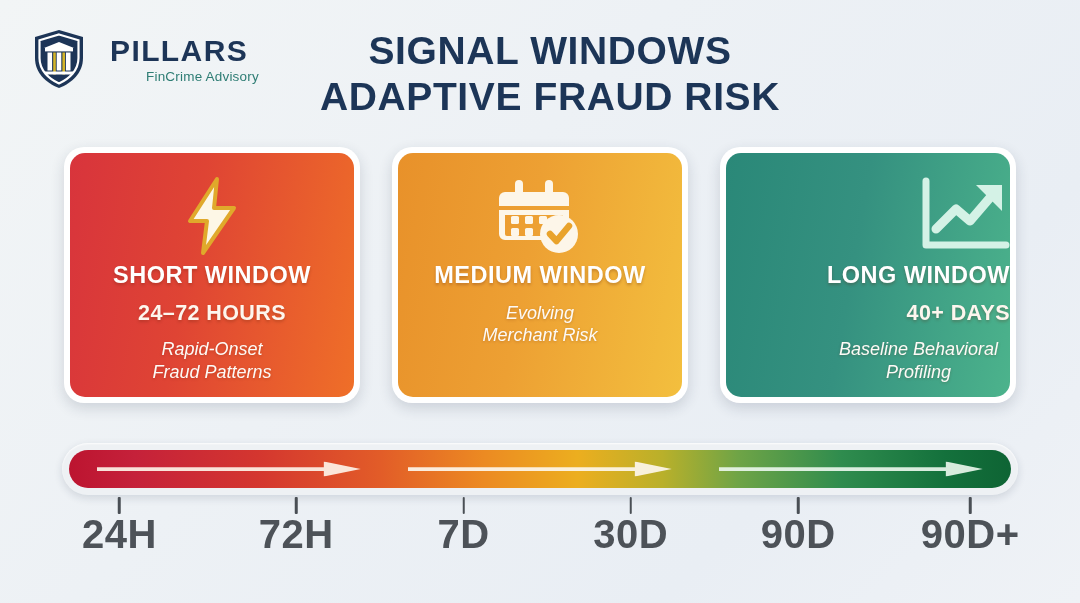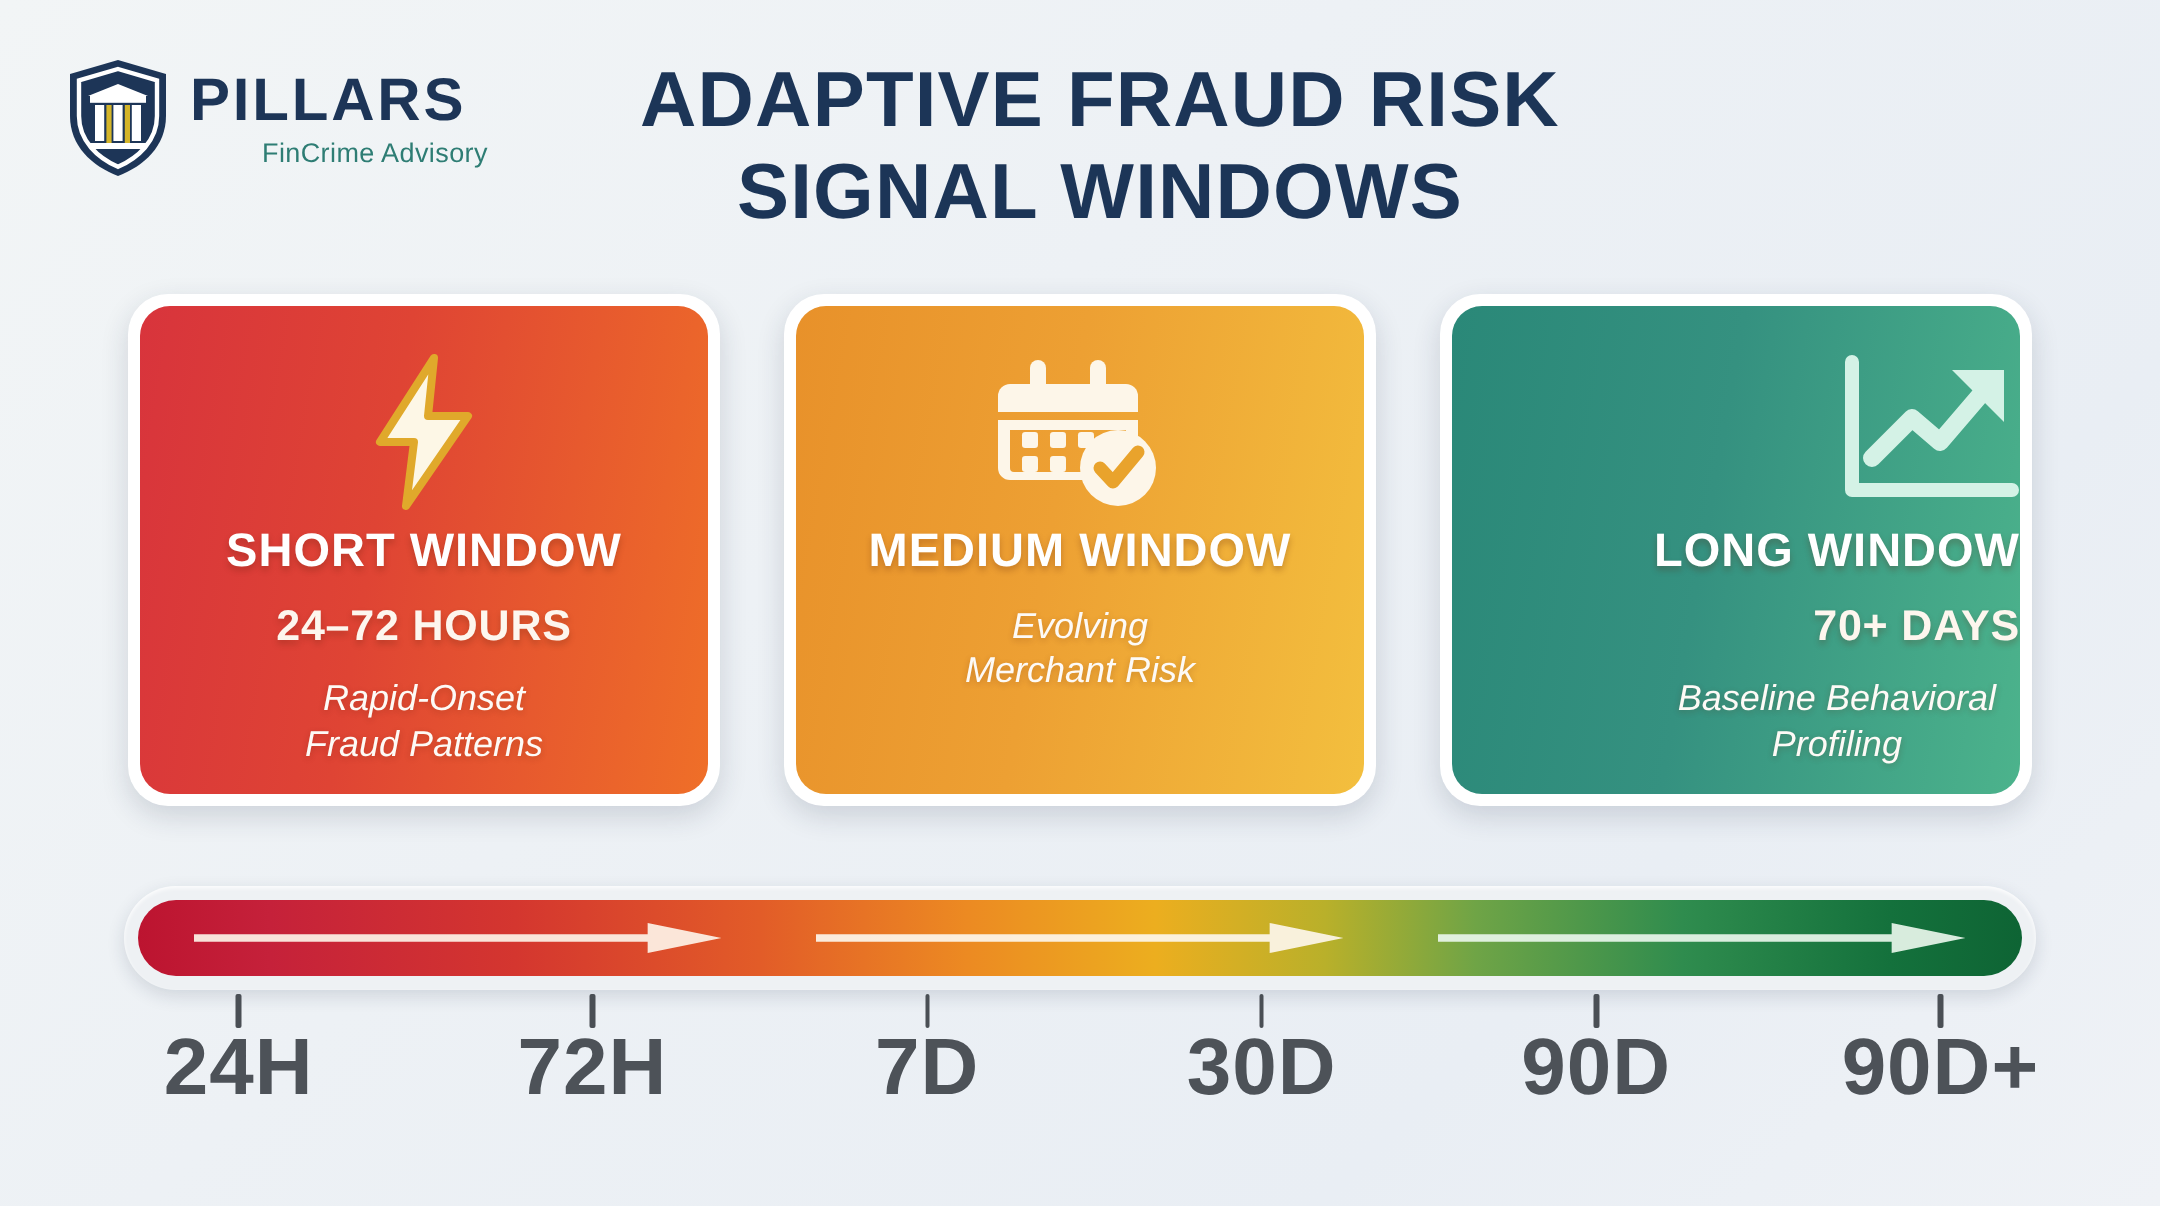--- a/index.html
+++ b/index.html
@@ -22,21 +22,21 @@
     left: 0;
     width: 1080px;
     height: 138px;
   }
   .logo {
     position: absolute;
     left: 32px;
     top: 28px;
     display: flex;
     align-items: center;
-    gap: 9px;
+    gap: 24px;
   }
   .logo-shield {
     width: 54px;
     height: 62px;
     display: block;
   }
   .logo-text {
     display: flex;
     flex-direction: column;
     justify-content: center;
@@ -239,22 +239,22 @@
         <rect x="13" y="43.5" width="28" height="3" fill="#ffffff"></rect>
       </svg>
     </span>
     <span class="logo-text">
       <span class="logo-name">PILLARS</span>
       <span class="logo-tagline">FinCrime Advisory</span>
     </span>
   </div>
 
   <div class="title">
+    <div>SIGNAL WINDOWS</div>
     <div>ADAPTIVE FRAUD RISK</div>
-    <div>SIGNAL WINDOWS</div>
   </div>
 </div>
 
 <div class="cards">
 
   <div class="card-shell">
     <div class="card c1">
       <div class="card-icon">
         <svg width="62" height="80" viewBox="0 0 62 80">
           <path d="M36 3 L9 45 H26 L22 77 L53 32 H33 Z" fill="#fdf7e6" stroke="#e0a92b" stroke-width="4" stroke-linejoin="round"></path>
@@ -300,21 +300,21 @@
   <div class="card-shell">
     <div class="card c3">
       <div class="card-icon">
         <svg width="92" height="78" viewBox="0 0 92 78">
           <path d="M8 4 V68 H88" fill="none" stroke="#d4f2e6" stroke-width="7" stroke-linecap="round" stroke-linejoin="round"></path>
           <path d="M18 52 L38 32 L52 44 L76 16" fill="none" stroke="#d4f2e6" stroke-width="9" stroke-linecap="round" stroke-linejoin="round"></path>
           <path d="M58 8 L84 8 L84 34 Z" fill="#d4f2e6"></path>
         </svg>
       </div>
       <div class="card-title">LONG WINDOW</div>
-      <div class="card-sub">70+ DAYS</div>
+      <div class="card-sub">40+ DAYS</div>
       <div class="card-desc">
         <div>Baseline Behavioral</div>
         <div>Profiling</div>
       </div>
     </div>
   </div>
 </div>
 
 <div class="timeline-wrap">
   <div class="timeline-bar">

